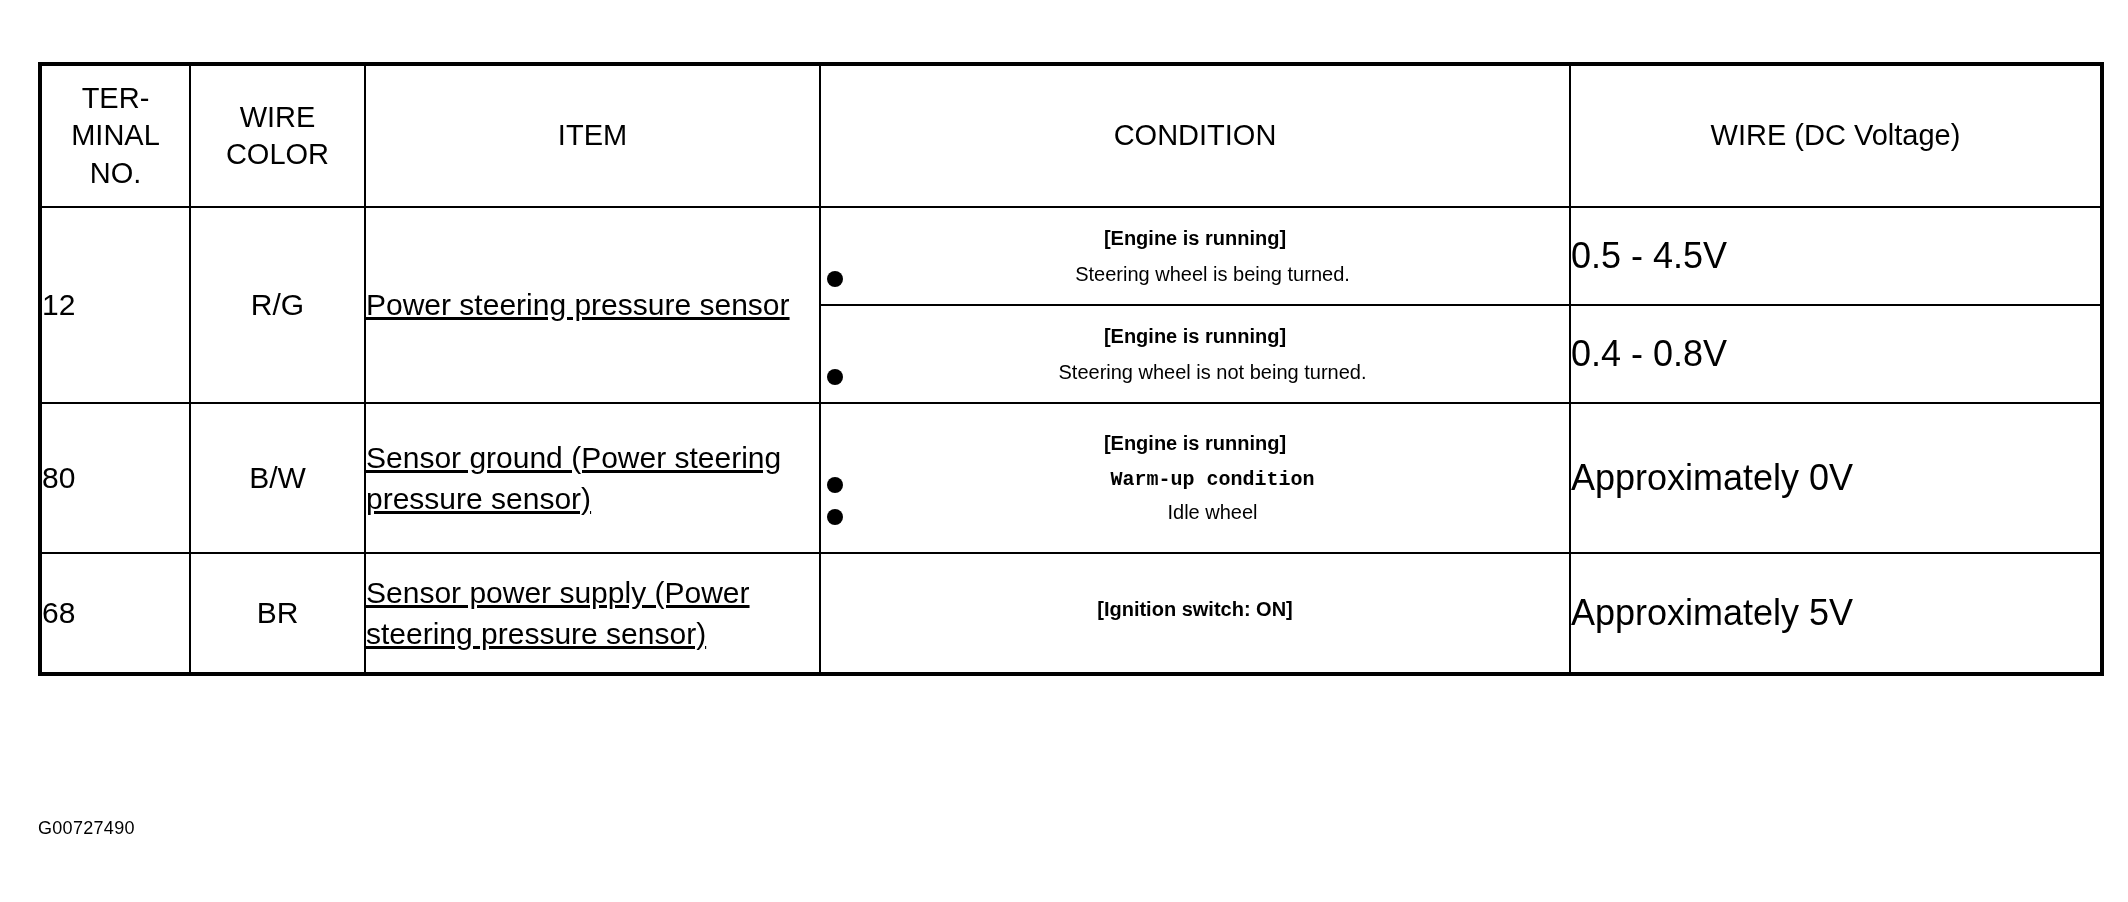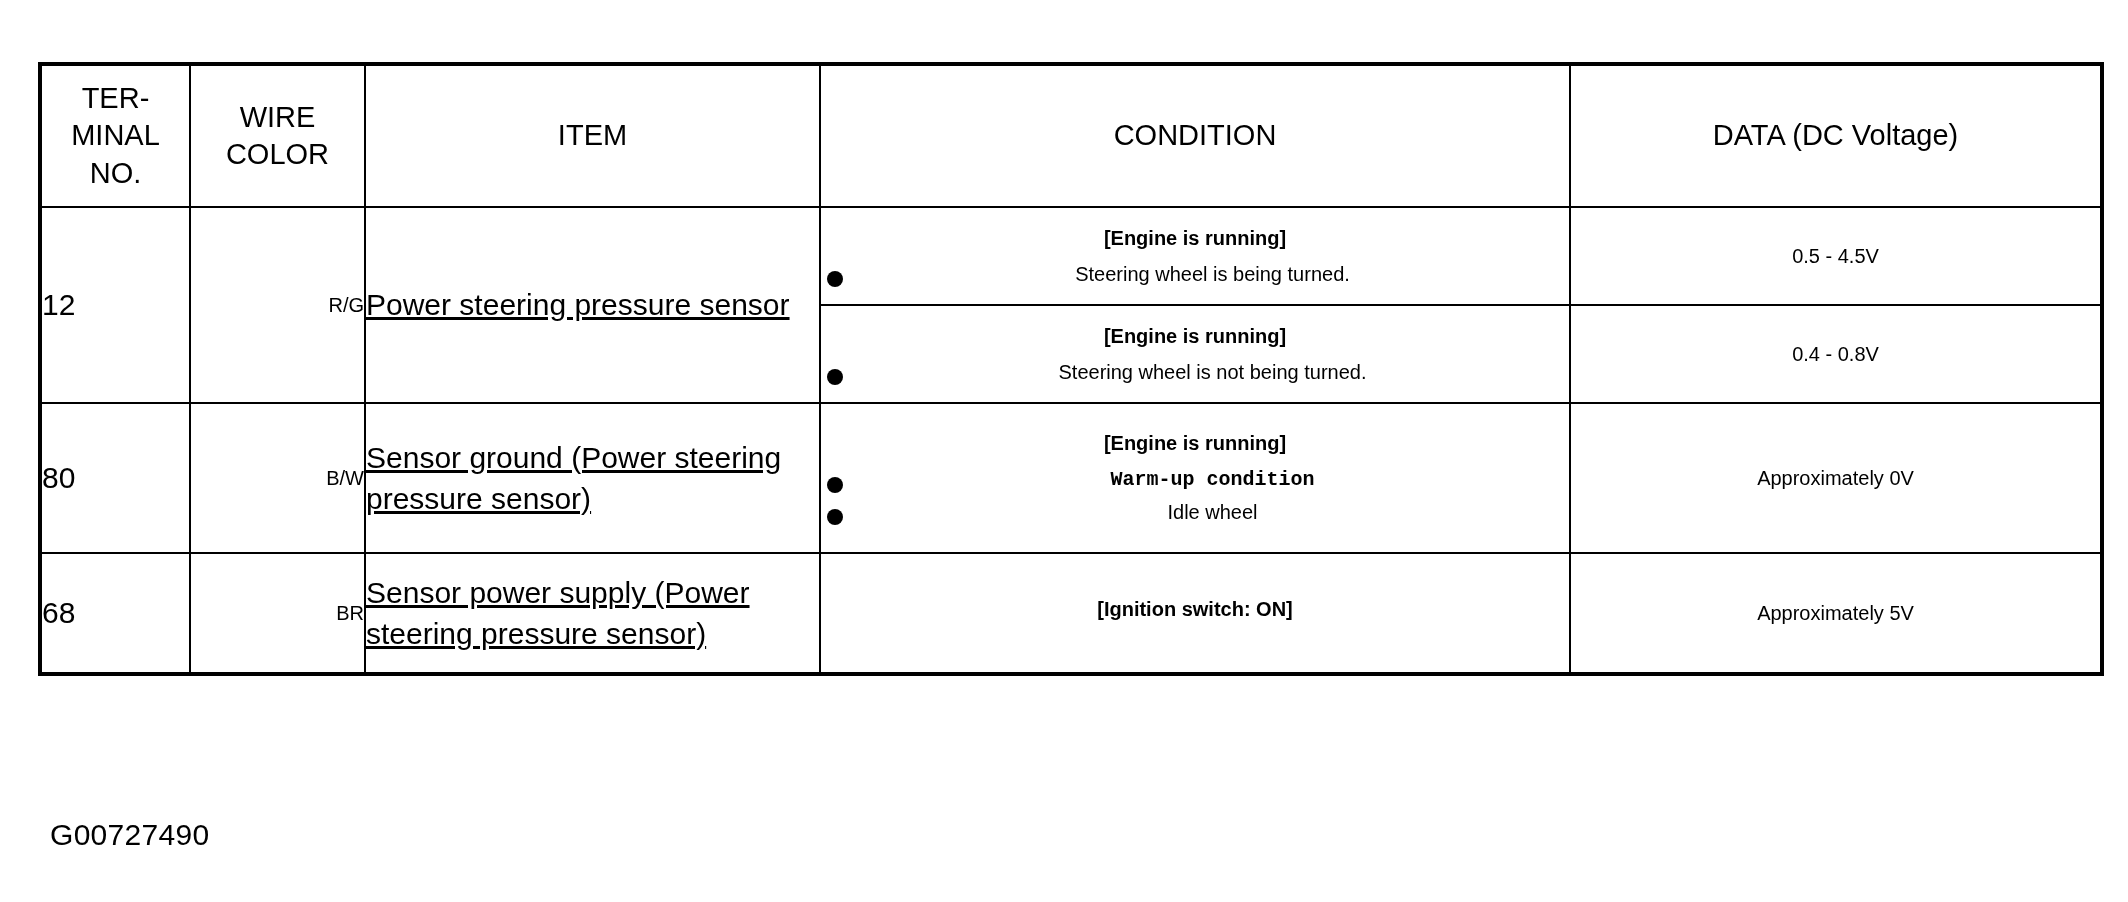--- a/index.html
+++ b/index.html
@@ -65,44 +65,44 @@
   }
 
   .hdr-term { font-size: 29px; }
 
   td.term-cell {
     text-align: left;
     font-size: 30px;
   }
 
   td.wire-cell {
-    text-align: right;
-    font-size: 20px;
+    text-align: center;
+    font-size: 30px;
     padding-left: 22px;
   }
 
   td.item-cell {
     text-align: left;
     font-size: 30px;
     line-height: 1.38;
     padding: 10px 18px 10px 24px;
     text-decoration: underline;
   }
 
   td.cond-cell {
     text-align: center;
     font-size: 20px;
     line-height: 1.42;
     padding: 16px 16px 16px 22px;
     margin-left: 26px;
   }
 
   td.data-cell {
-    text-align: center;
-    font-size: 20px;
+    text-align: left;
+    font-size: 36px;
     padding: 10px 16px 10px 24px;
   }
 
   .cond-head {
     font-weight: bold;
     margin-bottom: 8px;
     white-space: nowrap;
   }
 
   .bullet-line {
@@ -127,23 +127,23 @@
   .row-a td { height: 96px; }
   .row-b td { height: 96px; }
   .row-c td { height: 148px; }
   .row-d td { height: 118px; }
 
   
   .sep-thin { border-top: 2px solid #000000; }
 
   .footnote {
     position: absolute;
-    left: 50px;
+    left: 38px;
     top: 818px;
-    font-size: 30px;
+    font-size: 18px;
     letter-spacing: 0.3px;
     text-align: center;
   }
 </style>
 </head>
 <body>
 
 <div class="sheet">
 
   <div class="table-wrap">
@@ -161,21 +161,21 @@
             <div>TER-</div>
             <div>MINAL</div>
             <div>NO.</div>
           </td>
           <td>
             <div>WIRE</div>
             <div>COLOR</div>
           </td>
           <td>ITEM</td>
           <td>CONDITION</td>
-          <td>DATA (DC Voltage)</td>
+          <td>WIRE (DC Voltage)</td>
         </tr>
       </thead>
       <tbody>
 
         <tr class="row-a">
           <td class="term-cell" rowspan="2">12</td>
           <td class="wire-cell" rowspan="2">R/G</td>
           <td class="item-cell" rowspan="2">Power steering pressure sensor</td>
           <td class="cond-cell">
             <div class="cond-head">[Engine is running]</div>

